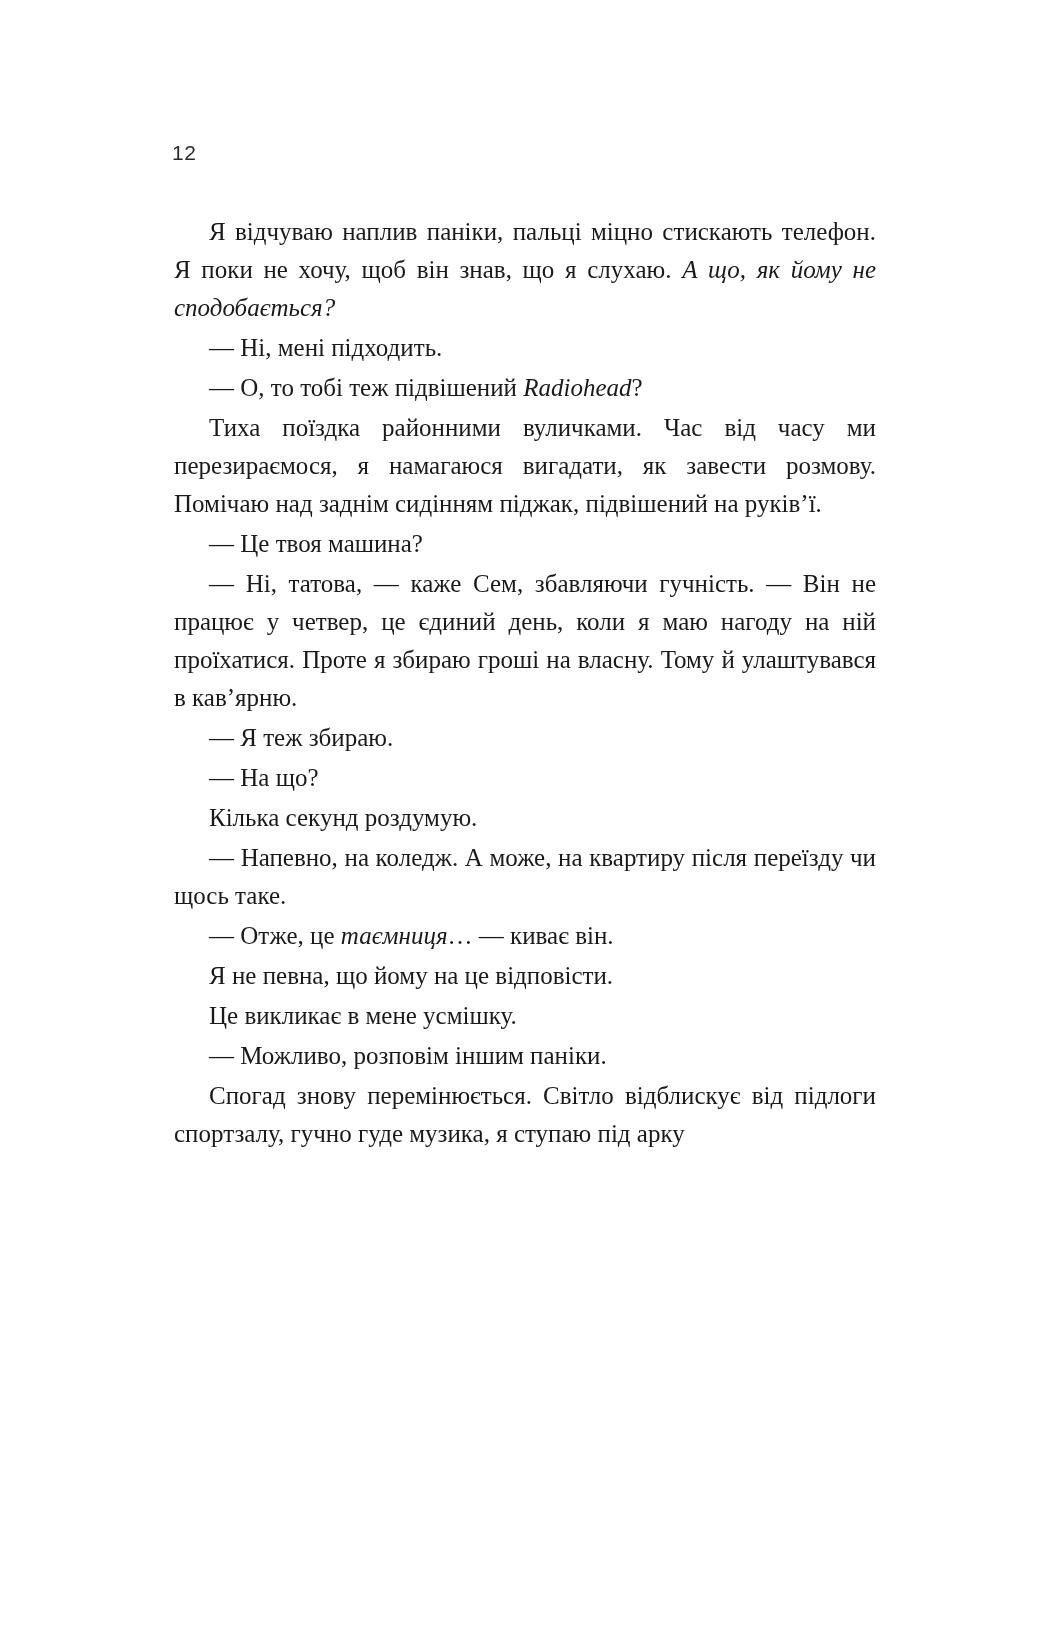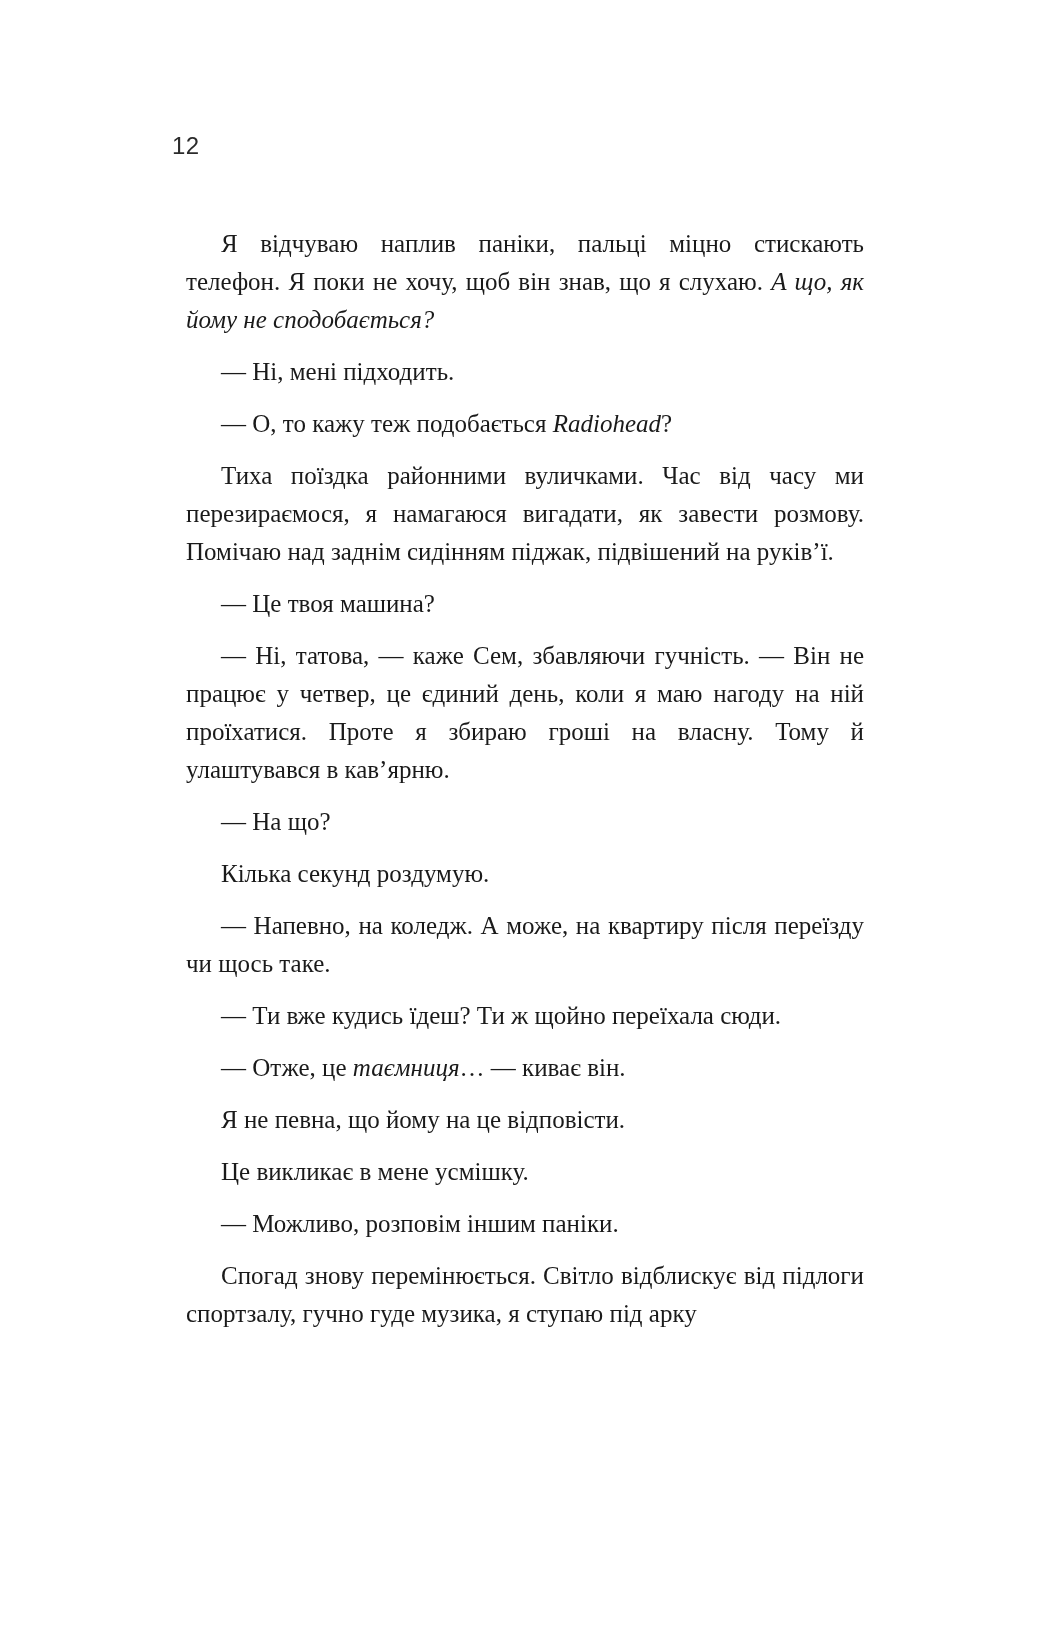--- a/index.html
+++ b/index.html
@@ -14,63 +14,63 @@
     overflow: hidden;
   }
   .page {
     position: absolute;
     inset: 0;
     background: #ffffff;
   }
   .page-number {
     position: absolute;
     left: 172px;
-    top: 132px;
+    top: 141px;
     font-family: "Liberation Sans", sans-serif;
-    font-size: 24px;
+    font-size: 21px;
     font-weight: 400;
     color: #2b2b2b;
     letter-spacing: 0.5px;
   }
   .text-block {
     position: absolute;
     left: 172px;
     top: 211px;
     width: 706px;
     font-family: "Liberation Serif", "DejaVu Serif", serif;
     font-size: 25px;
     line-height: 38px;
     color: #1a1a1a;
     text-align: justify;
   }
   .text-block p {
-    margin: 14px;
+    margin: 2px;
     padding: 0;
     text-indent: 35px;
   }
   .text-block .italic {
     font-style: italic;
   }
 </style>
 </head>
 <body>
 
 <div class="page">
   <div class="page-number">12</div>
 
   <div class="text-block" id="text-block">
       <p><span>Я відчуваю наплив паніки, пальці міцно стискають телефон. Я поки не хочу, щоб він знав, що я слухаю. </span><span class="italic">А що, як йому не сподобається?</span></p>
       <p><span>— Ні, мені підходить.</span></p>
-      <p><span>— О, то кажу теж подобається </span><span class="italic">Radiohead</span><span>?</span></p>
+      <p><span>— О, то тобі теж підвішений </span><span class="italic">Radiohead</span><span>?</span></p>
       <p><span>Тиха поїздка районними вуличками. Час від часу ми перезираємося, я намагаюся вигадати, як завести розмову. Помічаю над заднім сидінням піджак, підвішений на руків’ї.</span></p>
       <p><span>— Це твоя машина?</span></p>
       <p><span>— Ні, татова, — каже Сем, збавляючи гучність. — Він не працює у четвер, це єдиний день, коли я маю нагоду на ній проїхатися. Проте я збираю гроші на власну. Тому й улаштувався в кав’ярню.</span></p>
+      <p><span>— Я теж збираю.</span></p>
       <p><span>— На що?</span></p>
       <p><span>Кілька секунд роздумую.</span></p>
       <p><span>— Напевно, на коледж. А може, на квартиру після переїзду чи щось таке.</span></p>
-      <p><span>— Ти вже кудись їдеш? Ти ж щойно переїхала сюди.</span></p>
       <p><span>— Отже, це </span><span class="italic">таємниця</span><span>… — киває він.</span></p>
       <p><span>Я не певна, що йому на це відповісти.</span></p>
       <p><span>Це викликає в мене усмішку.</span></p>
       <p><span>— Можливо, розповім іншим паніки.</span></p>
       <p><span>Спогад знову перемінюється. Світло відблискує від підлоги спортзалу, гучно гуде музика, я ступаю під арку</span></p>
     </div>
 </div>
 
 </body></html>

